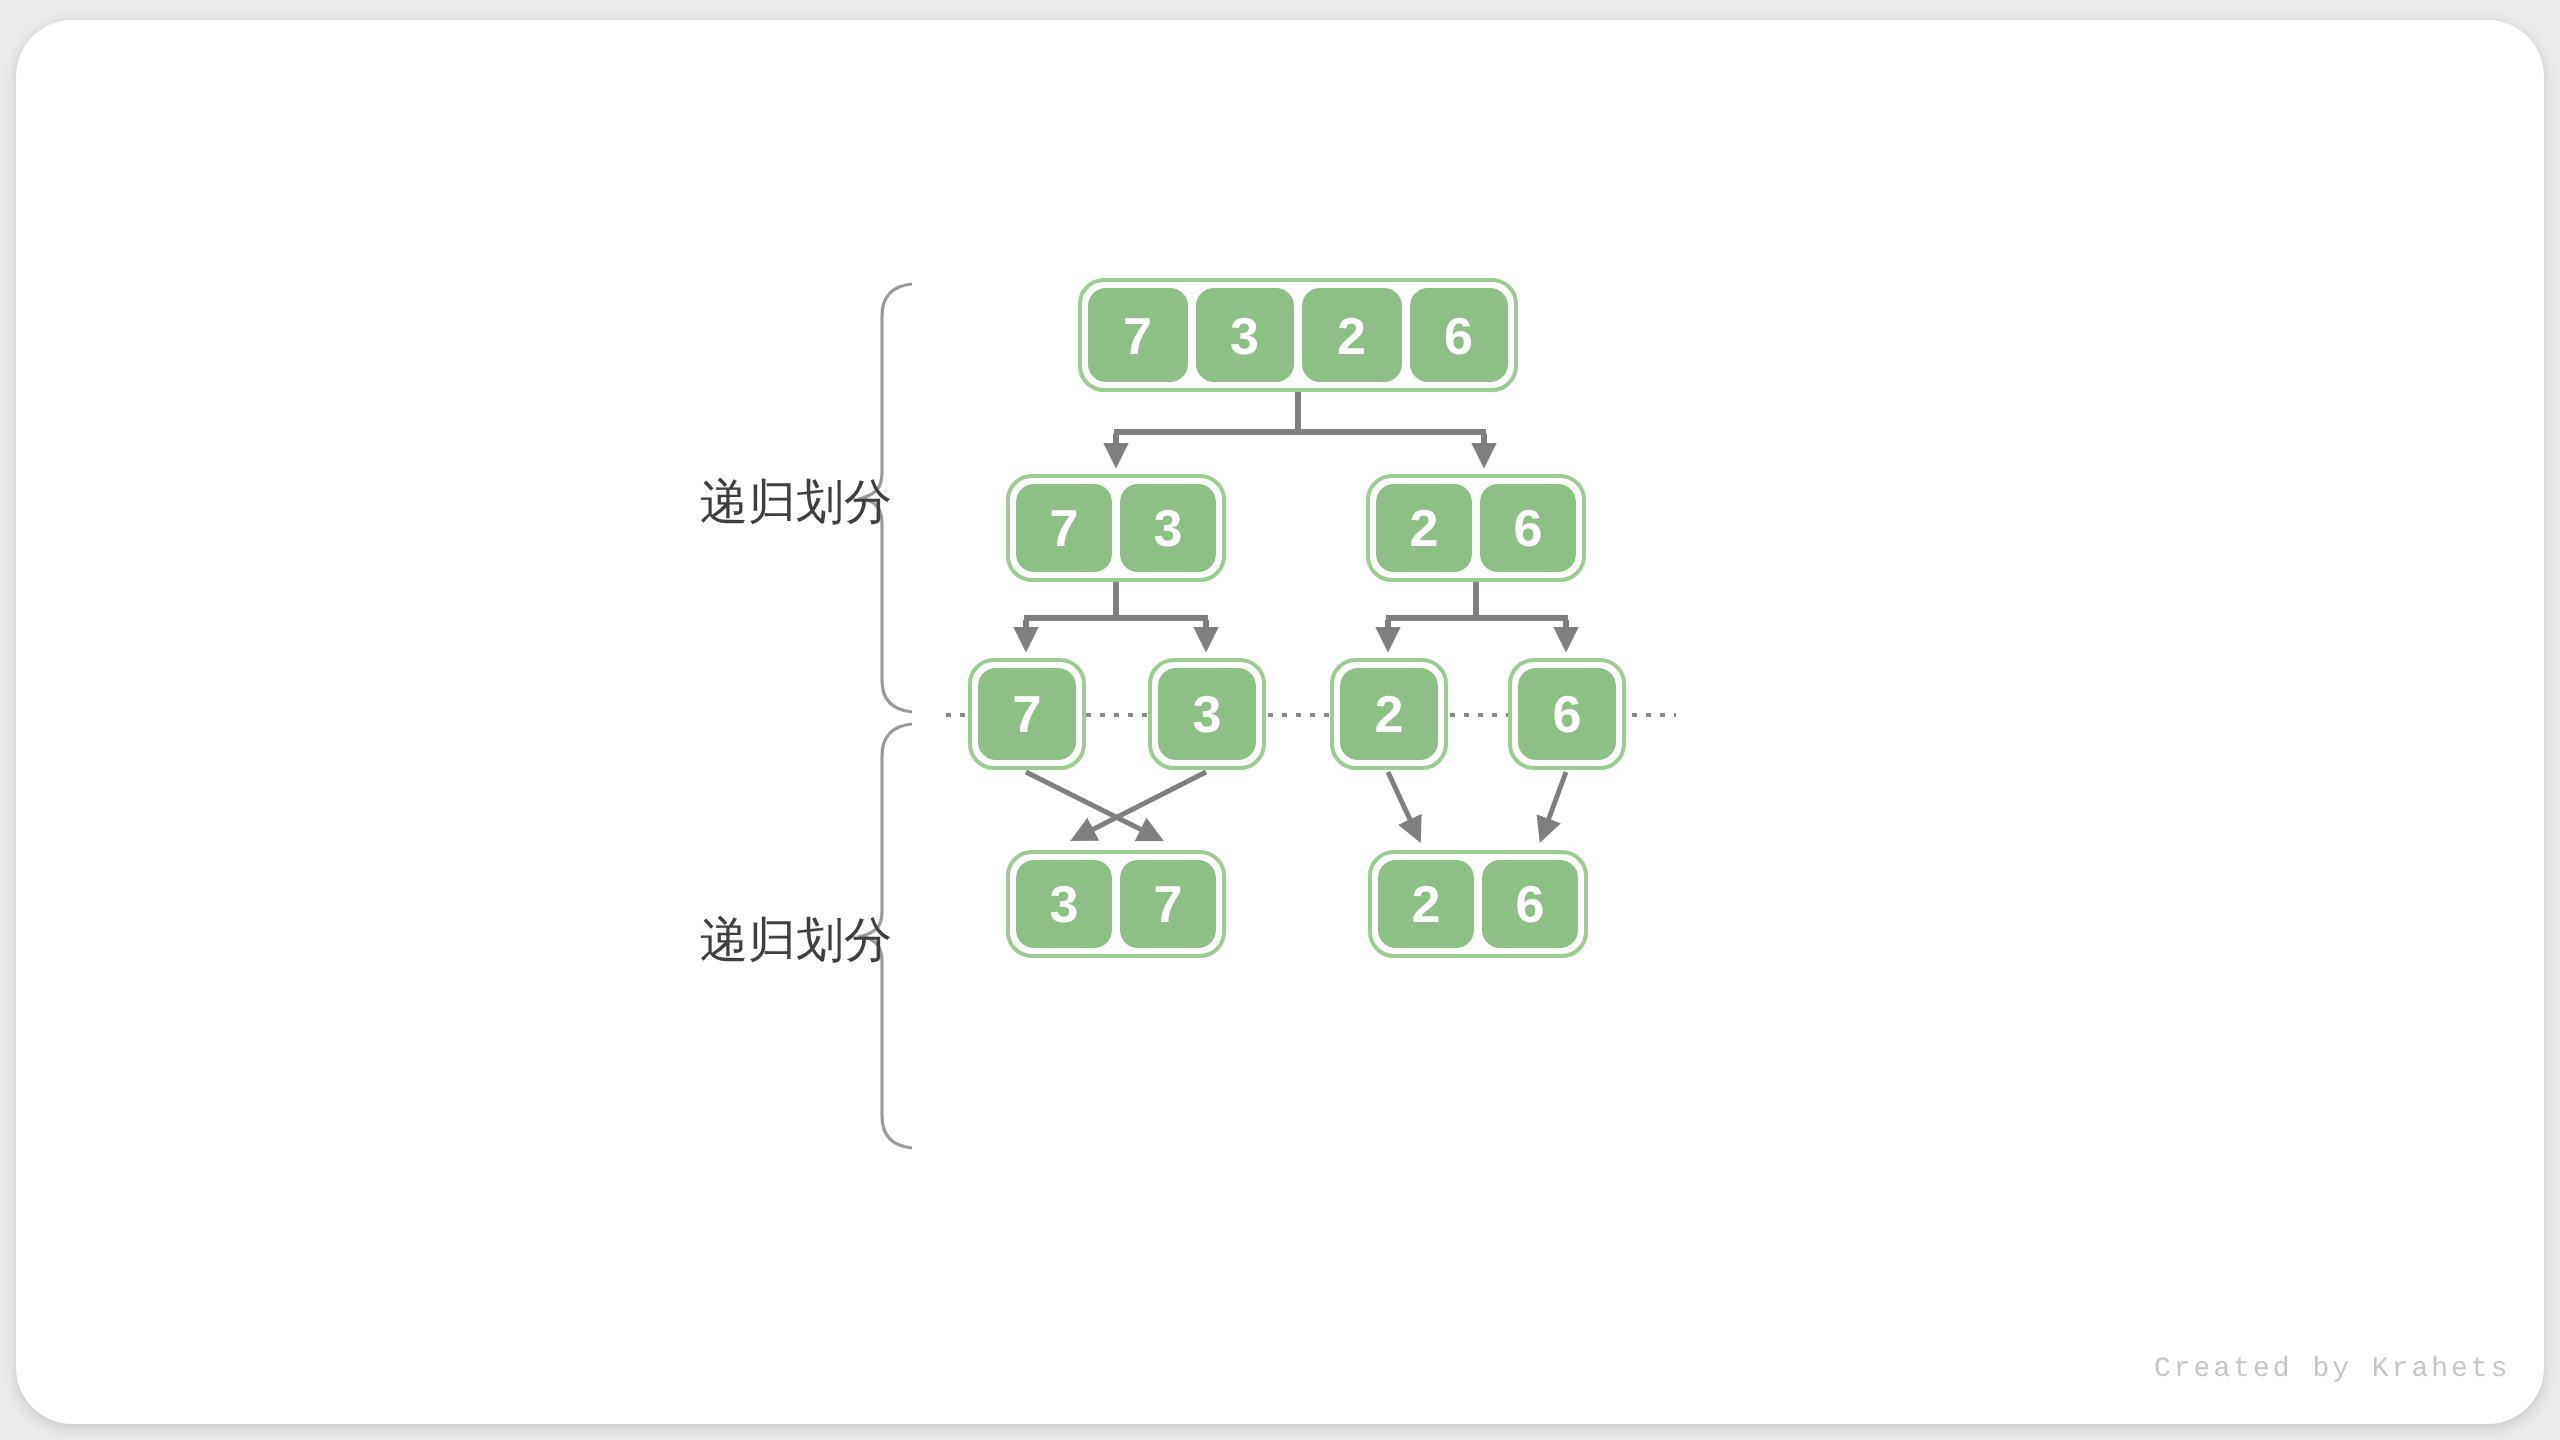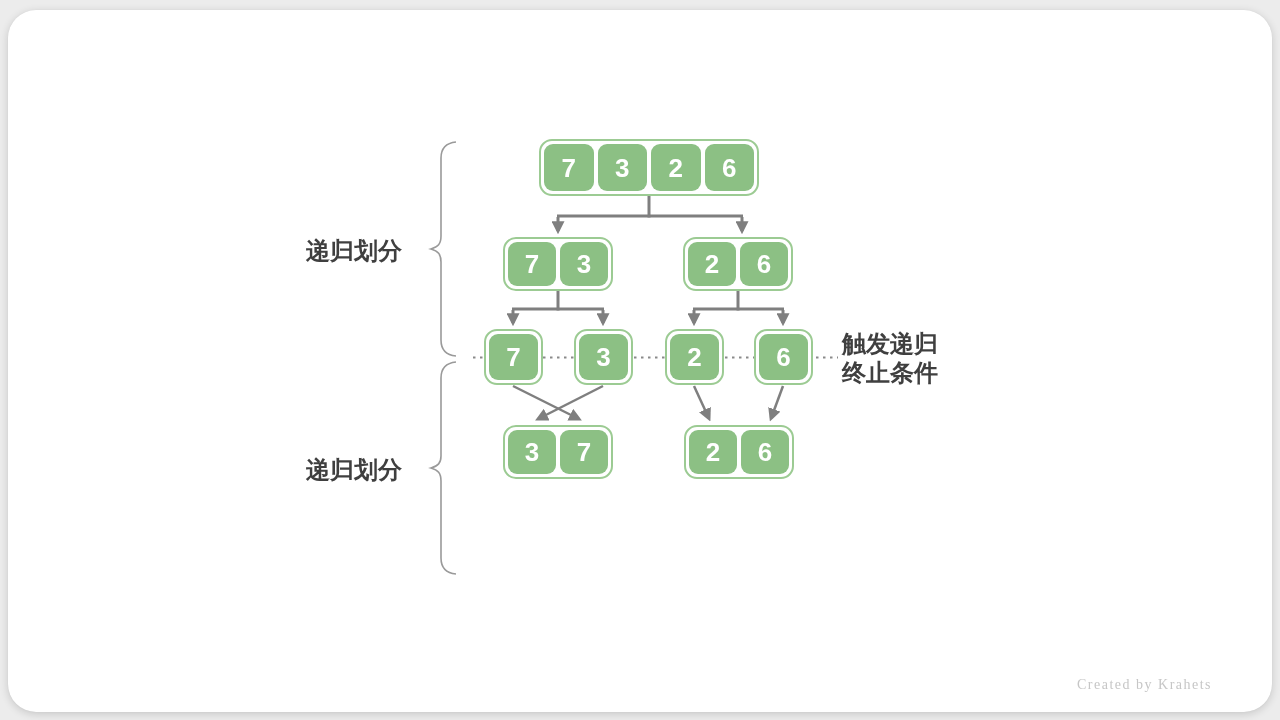--- a/index.html
+++ b/index.html
@@ -22,27 +22,27 @@
     border:2.5px solid var(--cell-ring,#9ccb93);
     border-radius:13px;background:var(--card-bg,#ffffff);
   }
   .cell{
     flex:1;display:flex;align-items:center;justify-content:center;
     background:var(--cell-fill,#8cc084);border-radius:9px;
     color:var(--cell-text,#ffffff);
     font-size:26px;font-weight:bold;line-height:1;
   }
   .phase-label,.note-label{
-    position:absolute;z-index:2;font-weight:bold;font-size:24px;
-    color:var(--label-text,#3f3f3f);white-space:nowrap;
+    position:absolute;z-index:2;font-weight:normal;font-size:24px;
+    color:var(--label-text,#3f3f3f);white-space:nowrap;margin-left:44px;
   }
   .note-label{line-height:29px}
   .credit{
     position:absolute;z-index:2;
-    font-family:Liberation Serif, serif;
+    font-family:Liberation Mono, monospace;
     font-size:14px;letter-spacing:1.5px;
     color:var(--credit-text,#c6c6c6);white-space:nowrap;
   }
 </style>
 </head>
 <body>
 
 <div class="stage">
   <div class="card"></div>
 
@@ -120,19 +120,15 @@
     <div class="cell">7</div>
   </div>
   <div class="group" style="left:684px;top:425px;width:110px;height:54px">
     <div class="cell">2</div>
     <div class="cell">6</div>
   </div>
 
   <div class="phase-label" style="left:306px;top:235px">递归划分</div>
   <div class="phase-label" style="left:306px;top:454px">递归划分</div>
 
-  <div class="note-label" style="left:842px;top:329px">
-    <div>触发递归</div>
-    <div>终止条件</div>
-  </div>
 
   <div class="credit" style="left:1077px;top:677px">Created by Krahets</div>
 </div>
 
 </body></html>

